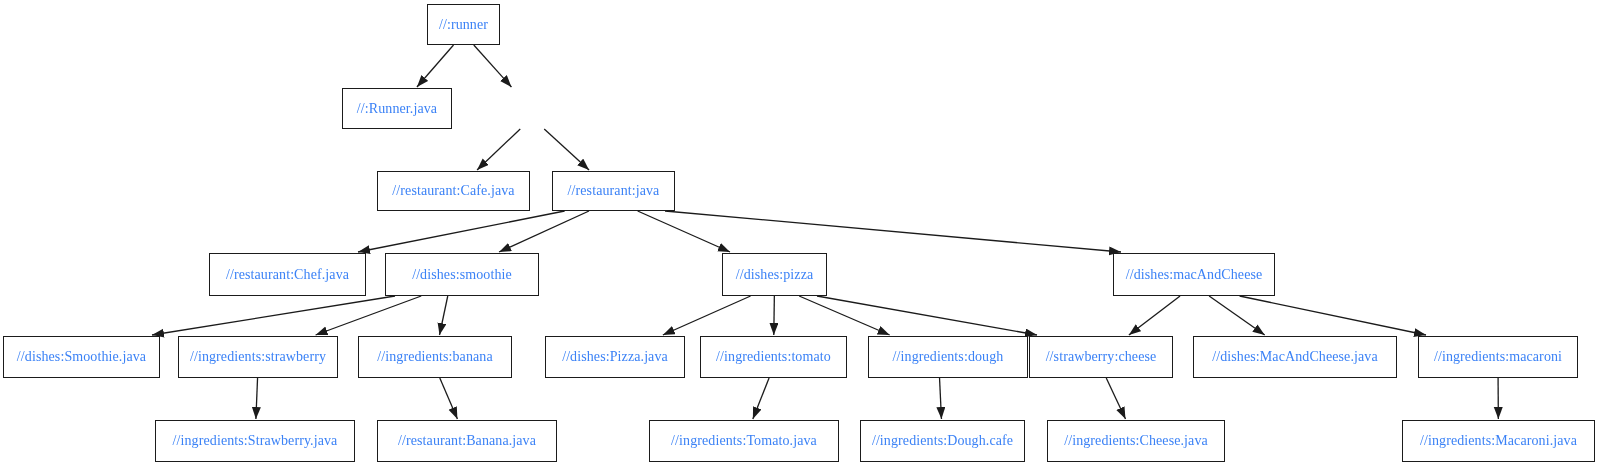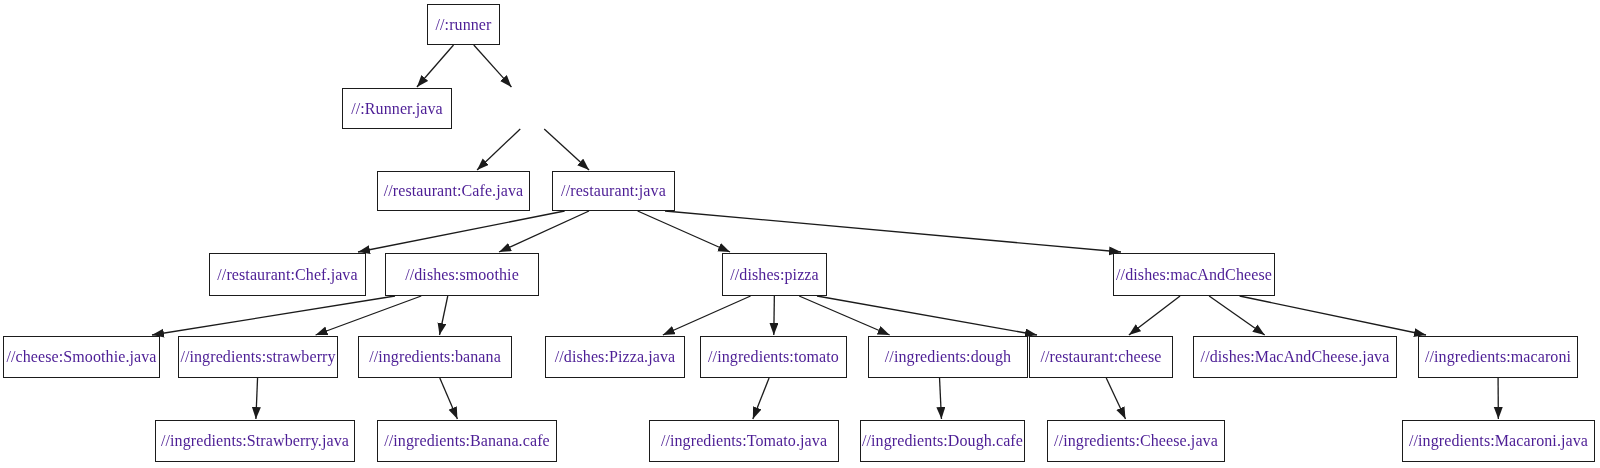--- a/index.html
+++ b/index.html
@@ -32,22 +32,22 @@
     z-index: 2;
     box-sizing: border-box;
     background: #ffffff;
     border: 1.4px solid #1b1b1b;
     display: flex;
     align-items: center;
     justify-content: center;
     white-space: nowrap;
   }
   .node span {
-    font-size: 16px;
-    color: #4c1d95;
+    font-size: 14px;
+    color: #3b82f6;
     letter-spacing: 0.1px;
   }
 </style>
 </head>
 <body>
 
 <div class="canvas">
 
   <svg id="edges" xmlns="http://www.w3.org/2000/svg">
     <defs>
@@ -99,51 +99,51 @@
   <div class="node" style="left:385px;top:253px;width:154px;height:43px">
     <span>//dishes:smoothie</span>
   </div>
   <div class="node" style="left:722px;top:253px;width:105px;height:43px">
     <span>//dishes:pizza</span>
   </div>
   <div class="node" style="left:1113px;top:253px;width:162px;height:43px">
     <span>//dishes:macAndCheese</span>
   </div>
   <div class="node" style="left:3px;top:336px;width:157px;height:42px">
-    <span>//cheese:Smoothie.java</span>
+    <span>//dishes:Smoothie.java</span>
   </div>
   <div class="node" style="left:358px;top:336px;width:154px;height:42px">
     <span>//ingredients:banana</span>
   </div>
   <div class="node" style="left:178px;top:336px;width:160px;height:42px">
     <span>//ingredients:strawberry</span>
   </div>
   <div class="node" style="left:545px;top:336px;width:140px;height:42px">
     <span>//dishes:Pizza.java</span>
   </div>
   <div class="node" style="left:700px;top:336px;width:147px;height:42px">
     <span>//ingredients:tomato</span>
   </div>
   <div class="node" style="left:868px;top:336px;width:160px;height:42px">
     <span>//ingredients:dough</span>
   </div>
   <div class="node" style="left:1029px;top:336px;width:144px;height:42px">
-    <span>//restaurant:cheese</span>
+    <span>//strawberry:cheese</span>
   </div>
   <div class="node" style="left:1193px;top:336px;width:204px;height:42px">
     <span>//dishes:MacAndCheese.java</span>
   </div>
   <div class="node" style="left:1418px;top:336px;width:160px;height:42px">
     <span>//ingredients:macaroni</span>
   </div>
   <div class="node" style="left:155px;top:420px;width:200px;height:42px">
     <span>//ingredients:Strawberry.java</span>
   </div>
   <div class="node" style="left:377px;top:420px;width:180px;height:42px">
-    <span>//ingredients:Banana.cafe</span>
+    <span>//restaurant:Banana.java</span>
   </div>
   <div class="node" style="left:649px;top:420px;width:190px;height:42px">
     <span>//ingredients:Tomato.java</span>
   </div>
   <div class="node" style="left:860px;top:420px;width:165px;height:42px">
     <span>//ingredients:Dough.cafe</span>
   </div>
   <div class="node" style="left:1047px;top:420px;width:178px;height:42px">
     <span>//ingredients:Cheese.java</span>
   </div>

